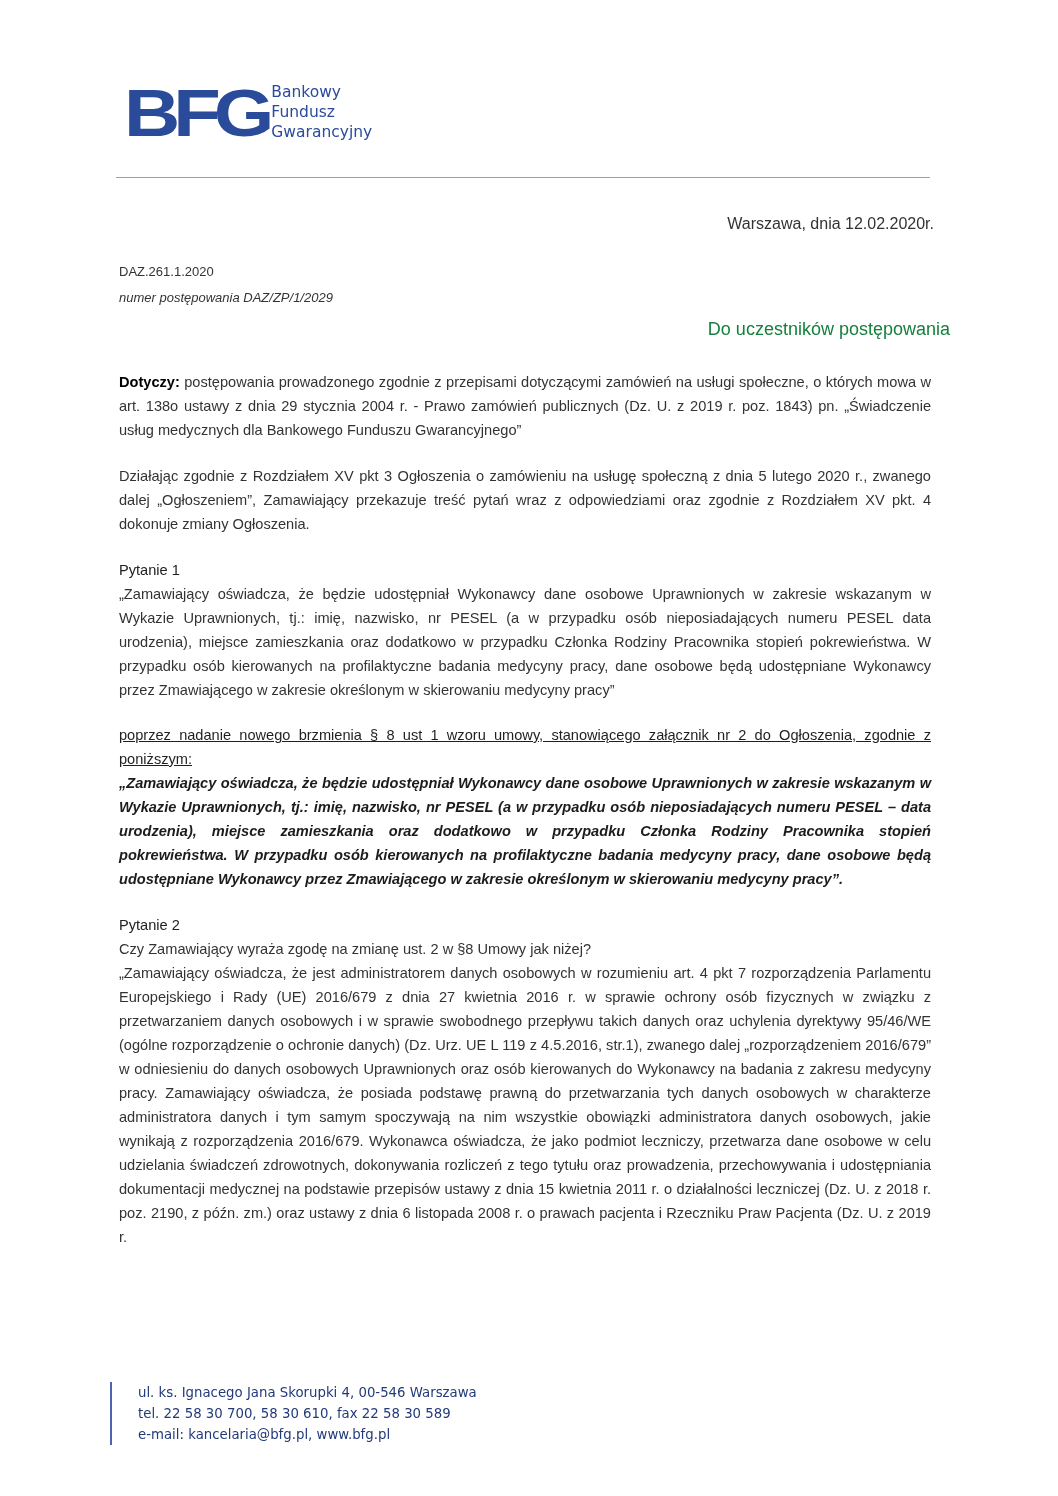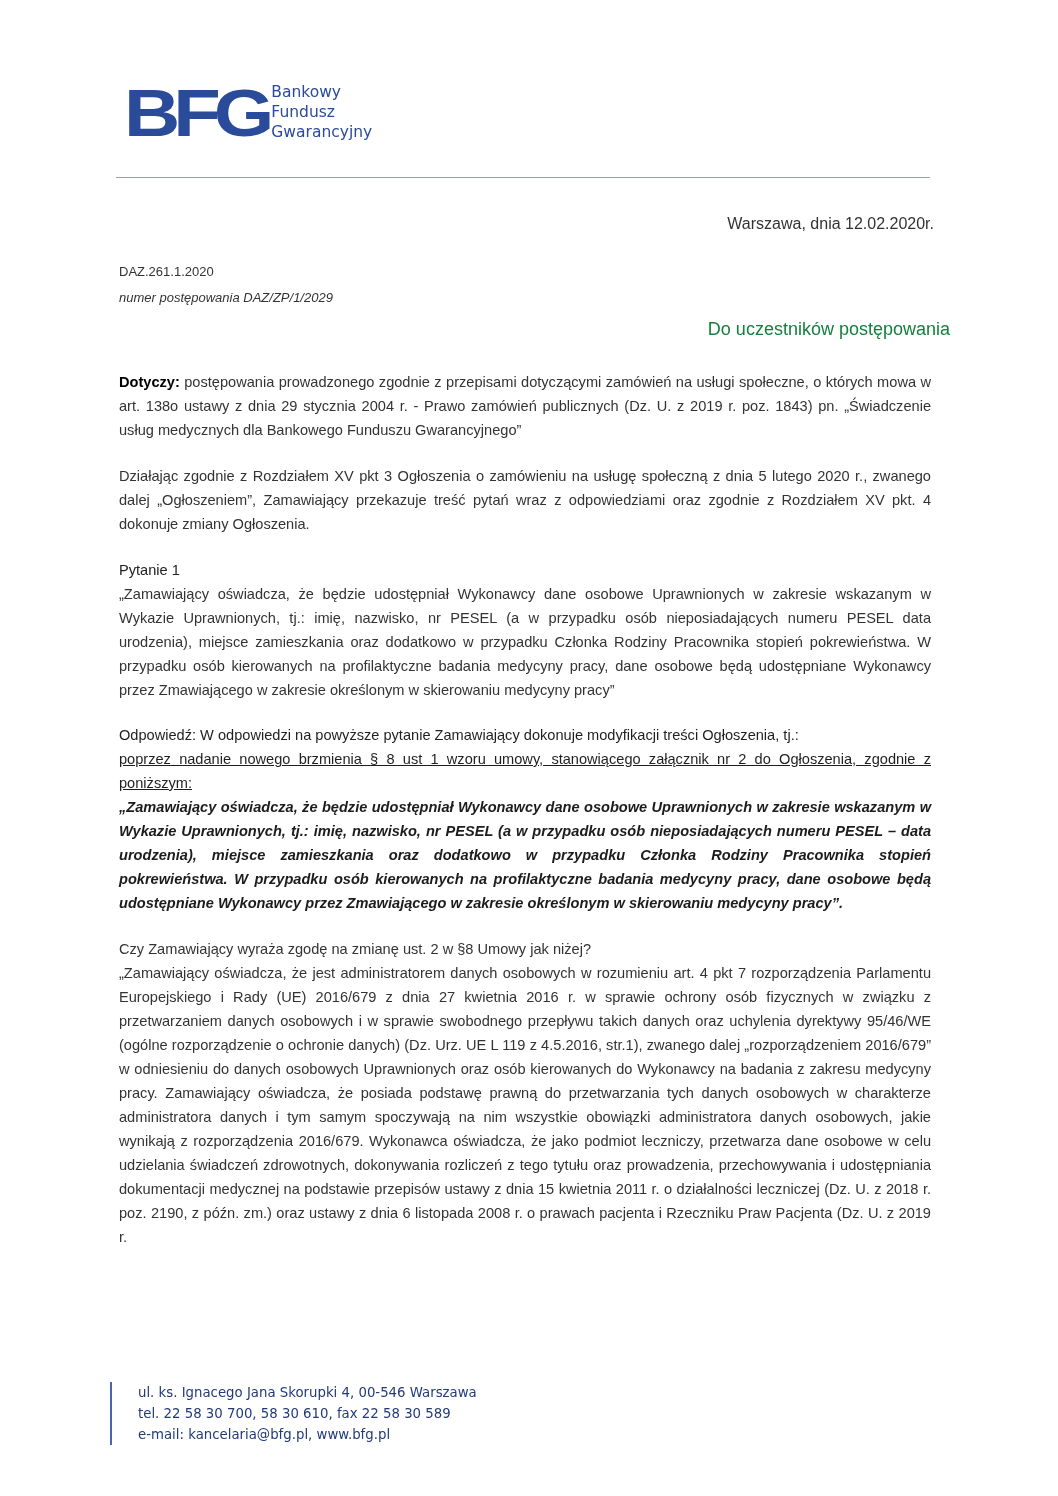--- a/index.html
+++ b/index.html
@@ -156,26 +156,26 @@
 
     <p>Działając zgodnie z Rozdziałem XV pkt 3 Ogłoszenia o zamówieniu na usługę społeczną z dnia 5 lutego 2020 r., zwanego dalej „Ogłoszeniem”, Zamawiający przekazuje treść pytań wraz z odpowiedziami oraz zgodnie z Rozdziałem XV pkt. 4 dokonuje zmiany Ogłoszenia.</p>
 
     <div class="gap-lg"></div>
 
     <p class="heading">Pytanie 1</p>
     <p>„Zamawiający oświadcza, że będzie udostępniał Wykonawcy dane osobowe Uprawnionych w zakresie wskazanym w Wykazie Uprawnionych, tj.:  imię, nazwisko, nr PESEL (a w przypadku osób nieposiadających numeru PESEL data urodzenia), miejsce zamieszkania oraz dodatkowo w przypadku Członka Rodziny Pracownika stopień pokrewieństwa. W przypadku osób kierowanych na profilaktyczne badania medycyny pracy, dane osobowe będą udostępniane Wykonawcy przez Zmawiającego w zakresie określonym w skierowaniu medycyny pracy”</p>
 
     <div class="gap-md"></div>
 
-    <p class="answer-intro">Odpowiedź: W odpowiedzi na powyższe pytanie Zamawiający dokonuje modyfikacji treści Ogłoszenia, tj.:</p>
     <p class="underline answer-intro">poprzez nadanie nowego brzmienia § 8 ust 1 wzoru umowy, stanowiącego załącznik nr 2 do Ogłoszenia, zgodnie z poniższym:</p>
     <p class="quote-bold">„Zamawiający oświadcza, że będzie udostępniał Wykonawcy dane osobowe Uprawnionych w zakresie wskazanym w Wykazie Uprawnionych, tj.:  imię, nazwisko, nr PESEL (a w przypadku osób nieposiadających numeru PESEL – data urodzenia), miejsce zamieszkania oraz dodatkowo w przypadku Członka Rodziny Pracownika stopień pokrewieństwa. W przypadku osób kierowanych na profilaktyczne badania medycyny pracy, dane osobowe będą udostępniane Wykonawcy przez Zmawiającego w zakresie określonym w skierowaniu medycyny pracy”.</p>
 
     <div class="gap-lg"></div>
 
+    <p class="heading">Pytanie 2</p>
     <p>Czy Zamawiający wyraża zgodę na zmianę ust. 2 w §8 Umowy jak niżej?</p>
     <p>„Zamawiający oświadcza, że jest administratorem danych osobowych w rozumieniu art. 4 pkt 7 rozporządzenia Parlamentu Europejskiego i Rady (UE) 2016/679 z dnia 27 kwietnia 2016 r. w sprawie ochrony osób fizycznych w związku z przetwarzaniem danych osobowych i w sprawie swobodnego przepływu takich danych oraz uchylenia dyrektywy 95/46/WE (ogólne rozporządzenie o ochronie danych) (Dz. Urz. UE L 119 z 4.5.2016, str.1), zwanego dalej „rozporządzeniem 2016/679” w odniesieniu do danych osobowych Uprawnionych oraz osób kierowanych do Wykonawcy na badania z zakresu medycyny pracy. Zamawiający oświadcza, że posiada podstawę prawną do przetwarzania tych danych osobowych w charakterze administratora danych i tym samym spoczywają na nim wszystkie obowiązki administratora danych osobowych, jakie wynikają z rozporządzenia 2016/679. Wykonawca oświadcza, że jako podmiot leczniczy, przetwarza dane osobowe w celu udzielania świadczeń zdrowotnych, dokonywania rozliczeń z tego tytułu oraz prowadzenia, przechowywania i udostępniania dokumentacji medycznej na podstawie przepisów ustawy z dnia 15 kwietnia 2011 r. o działalności leczniczej (Dz. U. z 2018 r. poz. 2190, z późn. zm.) oraz ustawy z dnia 6 listopada 2008 r. o prawach pacjenta i Rzeczniku Praw Pacjenta (Dz. U. z 2019 r.</p>
   </div>
 
   <div class="footer">
     <div>ul. ks. Ignacego Jana Skorupki 4, 00-546 Warszawa</div>
     <div>tel. 22 58 30 700, 58 30 610, fax 22 58 30 589</div>
     <div>e-mail: kancelaria@bfg.pl, www.bfg.pl</div>
   </div>
 

